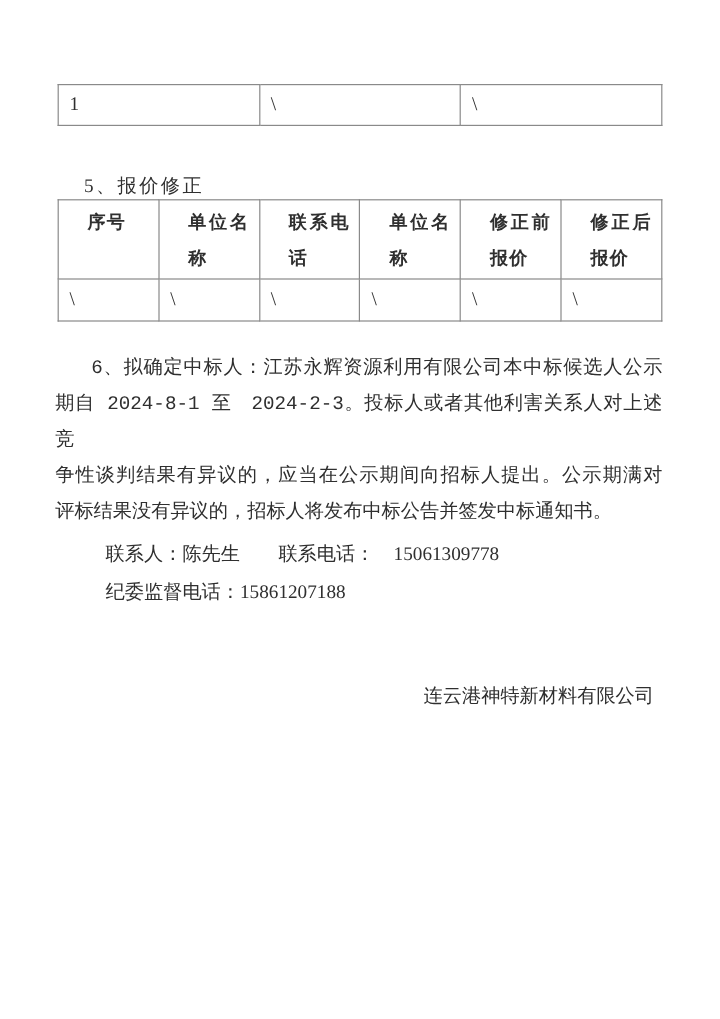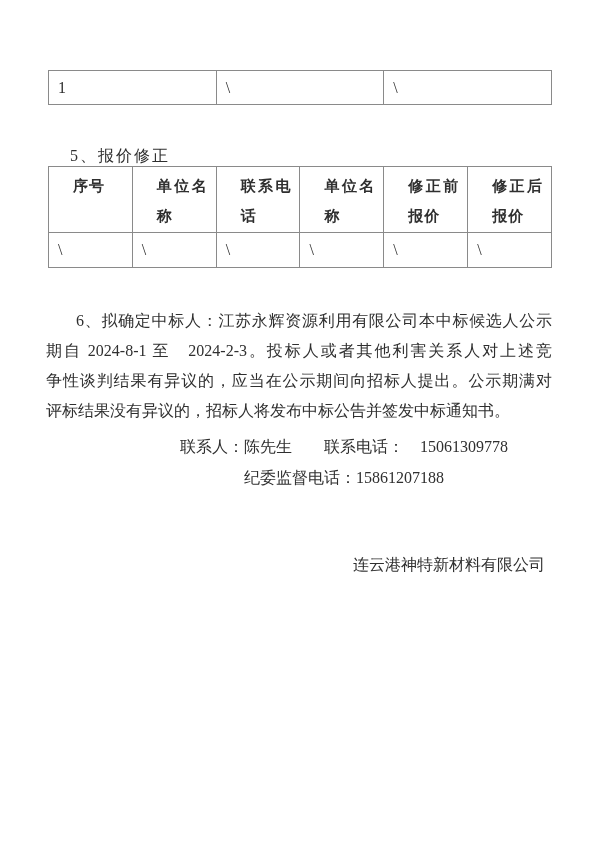--- a/index.html
+++ b/index.html
@@ -54,36 +54,36 @@
     letter-spacing: 1px;
     font-weight: bold;
   }
   .t2 td {
     height: 34px;
     padding: 0 4px 0 9px;
     font-size: 16px;
   }
   
   .para {
-    margin: 38px 48px 0 46px;
+    margin: 24px 48px 0 46px;
     font-size: 16px;
     line-height: 30px;
+    font-family: Liberation Mono, monospace;
   }
   .pline {
     text-align: justify;
     text-align-last: justify;
   }
   .pline.first { text-indent: 30px; }
   .pline.last { text-align-last: left; }
   
   .contact {
     margin: 5px 0 0 88px;
     font-size: 16px;
     line-height: 31px;
-    text-align: center;
   }
   
   .sig {
     margin: 56px 55px 0 auto;
     width: fit-content;
     text-align: right;
     font-size: 16px;
     line-height: 32px;
   }
 </style>

